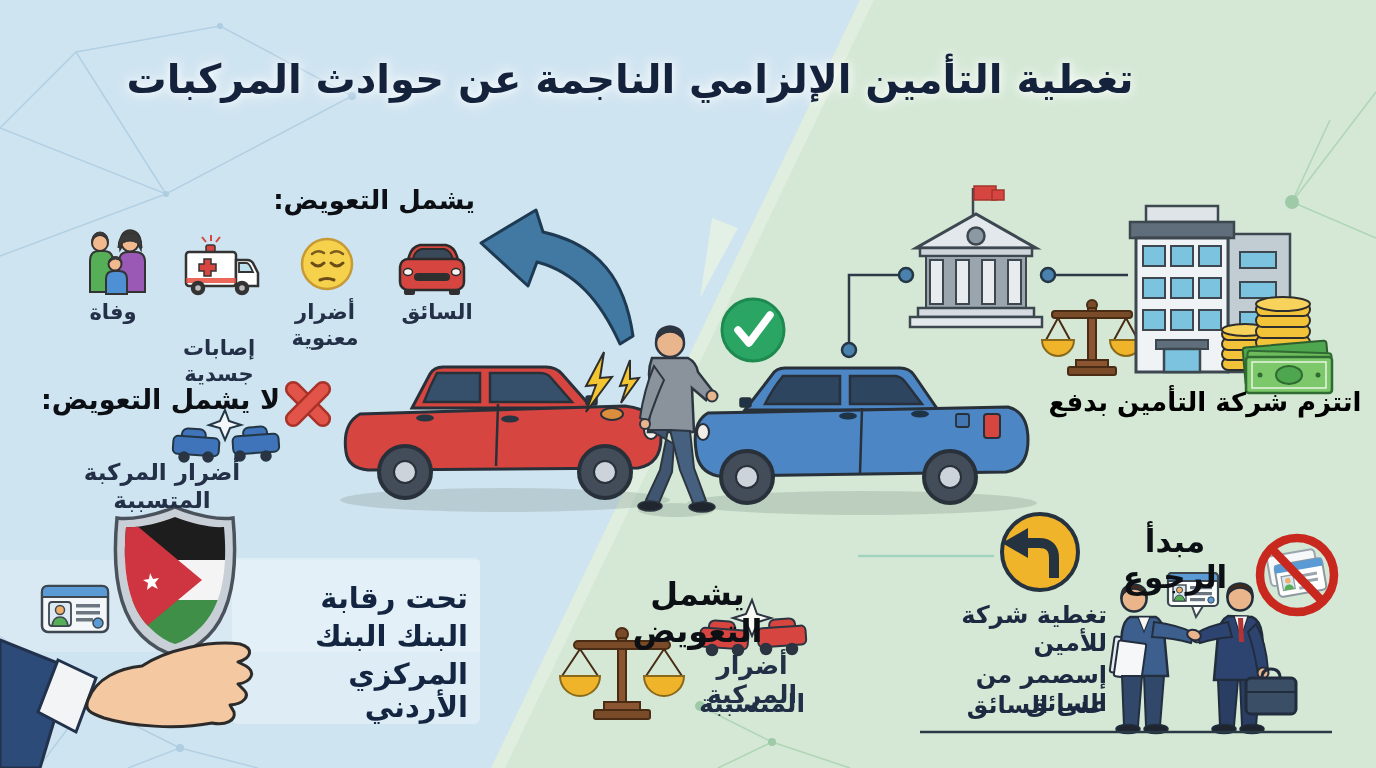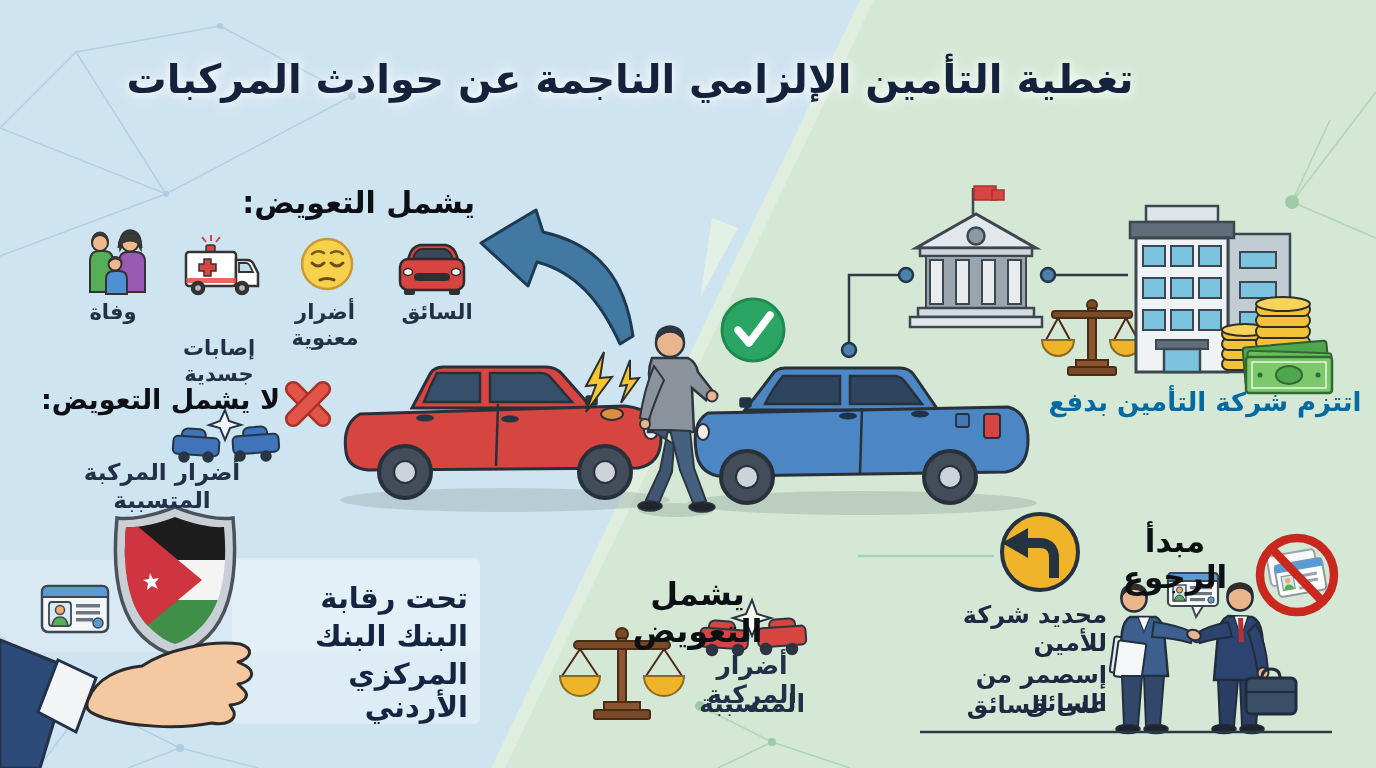--- a/index.html
+++ b/index.html
@@ -4,31 +4,31 @@
 <style>
   html,body{margin:0;padding:0;background:#9db3c2;}
   #canvas{
     position:relative;width:1376px;height:768px;overflow:hidden;
     font-family:"DejaVu Sans",sans-serif;background:#cfe4f1;
   }
   #art{position:absolute;left:0;top:0;width:1376px;height:768px;}
   .t{position:absolute;font-weight:bold;direction:rtl;color:#223047;line-height:1.15;}
   .title{left:0;top:56px;width:1260px;text-align:center;font-size:40px;color:#15223c;
          text-shadow:0 0 10px rgba(255,255,255,.95),0 0 18px rgba(255,255,255,.65);}
-  .inc-heading{left:200px;top:186px;width:275px;text-align:right;font-size:30px;color:#0c0f13;}
+  .inc-heading{left:200px;top:186px;width:275px;text-align:right;font-size:26px;color:#0c0f13;}
   .lab{font-size:21px;text-align:center;color:#233047;line-height:1.22;}
   .lab-driver{left:390px;top:300px;width:94px;}
   .lab-moral{left:278px;top:300px;width:94px;}
   .lab-injuries{left:170px;top:300px;width:98px;margin-top:36px;}
   .lab-death{left:66px;top:300px;width:94px;}
   .exc-heading{left:30px;top:384px;width:250px;text-align:right;font-size:27px;color:#0c0f13;}
   .exc-label{left:36px;top:458px;width:252px;text-align:center;font-size:23px;}
   .sup{left:250px;width:218px;text-align:right;font-size:29px;color:#132540;}
   .sup1{top:582px;} .sup2{top:620px;} .sup3{top:658px;}
-  .obl{left:1040px;width:330px;text-align:center;font-size:26px;color:#0369a1;}
+  .obl{left:1040px;width:330px;text-align:center;font-size:26px;color:#000000;}
   .obl1{top:388px;} .obl2{top:421px;} .obl3{top:454px;}
   .incb-heading{left:580px;top:576px;width:235px;text-align:center;font-size:32px;color:#0c0f13;}
   .incb{left:682px;width:140px;text-align:center;font-size:25px;}
   .incb1{top:652px;} .incb2{top:690px;}
   .rec-heading{left:1095px;top:524px;width:160px;text-align:center;font-size:31px;color:#0c0f13;}
   .rec{left:905px;width:202px;text-align:right;font-size:24px;color:#1c2940;}
   .rec1{top:602px;} .rec2{top:632px;} .rec3{top:662px;} .rec4{top:692px;}
 </style>
 </head>
 <body>
@@ -462,16 +462,16 @@
   <div class="t sup sup2">البنك البنك</div>
   <div class="t sup sup3">المركزي الأردني</div>
 
   <div class="t obl obl1">اتتزم شركة التأمين بدفع</div>
 
   <div class="t incb-heading">يشمل التعويض</div>
   <div class="t incb incb1">أضرار المركبة</div>
   <div class="t incb incb2">المتسببة</div>
 
   <div class="t rec-heading">مبدأ الرجوع</div>
-  <div class="t rec rec1">محديد شركة للأمين</div>
+  <div class="t rec rec1">تغطية شركة للأمين</div>
   <div class="t rec rec3">إسصمر من السائق</div>
   <div class="t rec rec4">على السائق</div>
 </div>
 
 </body></html>

